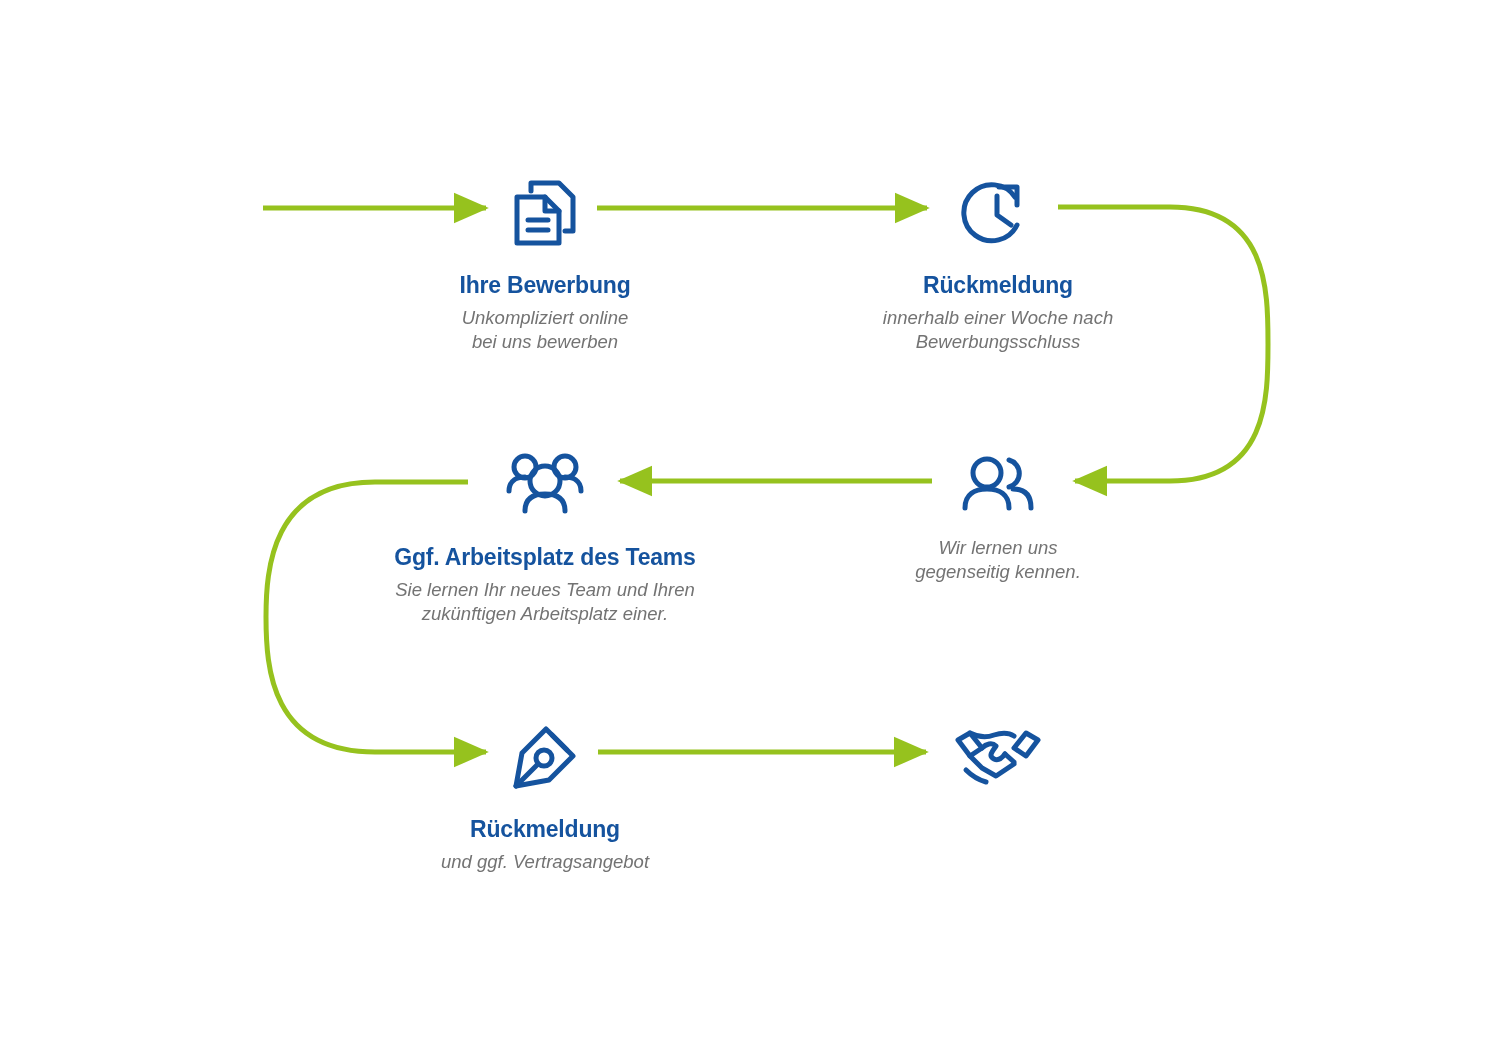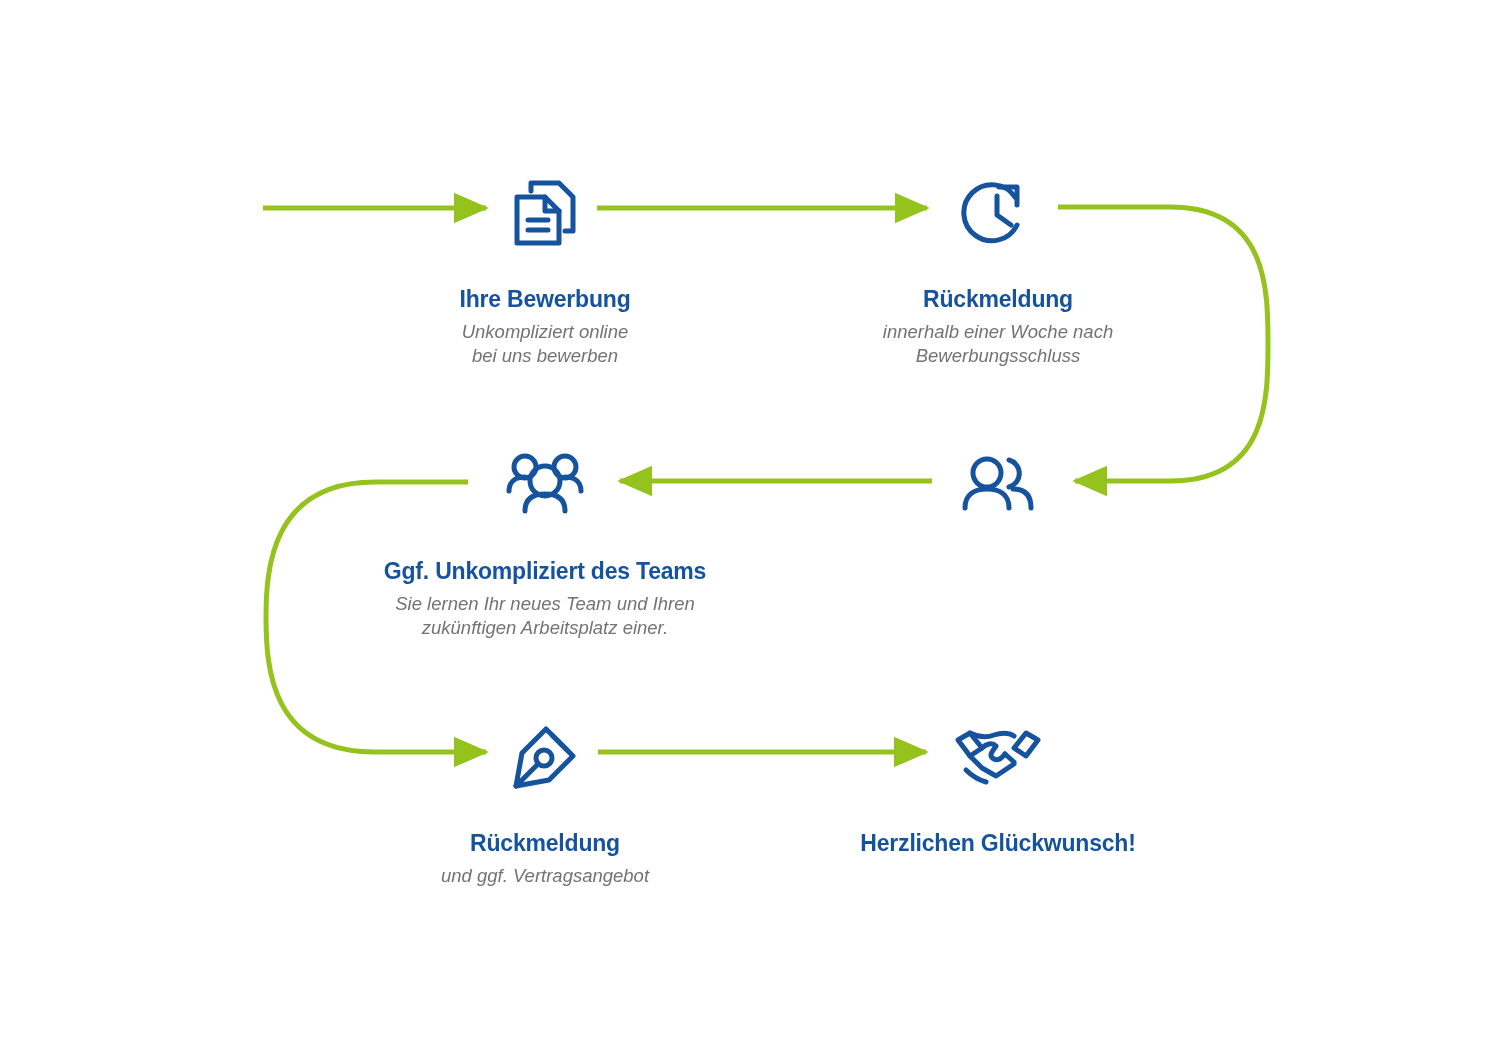--- a/index.html
+++ b/index.html
@@ -35,21 +35,21 @@
     height: 90px;
     display: flex;
     align-items: center;
     justify-content: center;
   }
   .step-title {
     font-size: 23px;
     font-weight: bold;
     color: #15539E;
     letter-spacing: -0.2px;
-    margin-top: 28px;
+    margin-top: 14px;
     line-height: 1.2;
     white-space: nowrap;
   }
   .step-desc {
     font-size: 18.5px;
     font-style: italic;
     color: #737373;
     line-height: 1.32;
     margin-top: 6px;
     white-space: pre-line;
@@ -125,36 +125,38 @@
         <g fill="none" stroke="#15539E" stroke-width="5" stroke-linejoin="round" stroke-linecap="round">
           <circle cx="26" cy="14" r="11"></circle>
           <path d="M 10 38 C 10 27 19 24 26 24"></path>
           <circle cx="66" cy="14" r="11"></circle>
           <path d="M 82 38 C 82 27 73 24 66 24"></path>
           <circle cx="46" cy="28" r="15"></circle>
           <path d="M 26 58 C 26 45 35 41 46 41 C 57 41 66 45 66 58"></path>
         </g>
       </svg>
     </div>
-    <div class="step-title">Ggf. Unkompliziert des Teams</div>
+    <div class="step-title">Ggf. Arbeitsplatz des Teams</div>
     <div class="step-desc">Sie lernen Ihr neues Team und Ihren
 zukünftigen Arbeitsplatz einer.</div>
   </div>
 
   <div class="step" id="step-4">
     <div class="step-icon">
       <svg width="86" height="58" viewBox="0 0 86 58">
         <g fill="none" stroke="#15539E" stroke-width="5" stroke-linejoin="round" stroke-linecap="round">
           <circle cx="32" cy="17" r="14"></circle>
           <path d="M 10 52 C 10 38 20 33 32 33 C 44 33 54 38 54 52"></path>
           <path d="M 54 4 A 14 14 0 0 1 54 31"></path>
           <path d="M 58 33 C 70 33 76 39 76 52"></path>
         </g>
       </svg>
     </div>
+    <div class="step-desc">Wir lernen uns
+gegenseitig kennen.</div>
   </div>
 
   <div class="step" id="step-5">
     <div class="step-icon">
       <svg width="74" height="74" viewBox="0 0 74 74">
         <g fill="none" stroke="#15539E" stroke-width="5" stroke-linejoin="round" stroke-linecap="round">
           <path d="M 8 66 L 14 33 L 38 9 L 65 36 L 41 60 Z"></path>
           <circle cx="36" cy="38" r="8"></circle>
           <line x1="8" y1="66" x2="30" y2="44"></line>
           <line x1="44" y1="15" x2="59" y2="30"></line>
@@ -172,16 +174,15 @@
           <path d="M 6 14 L 18 7 L 30 22 L 18 30 Z"></path>
           <path d="M 86 14 L 74 7 L 62 22 L 74 30 Z"></path>
           <path d="M 18 7 C 26 11 34 12 42 9 C 48 7 56 6 62 10"></path>
           <path d="M 30 22 C 34 18 40 16 44 20 C 40 26 36 30 42 33 C 46 35 50 32 53 28"></path>
           <path d="M 18 30 L 30 42 L 44 50 L 62 38"></path>
           <path d="M 53 28 L 62 36"></path>
           <path d="M 14 44 C 20 50 27 54 34 56"></path>
         </g>
       </svg>
     </div>
-    <div class="step-title">Herzlichen Glückwunsch!</div>
   </div>
 
 </div>
 
 </body></html>

